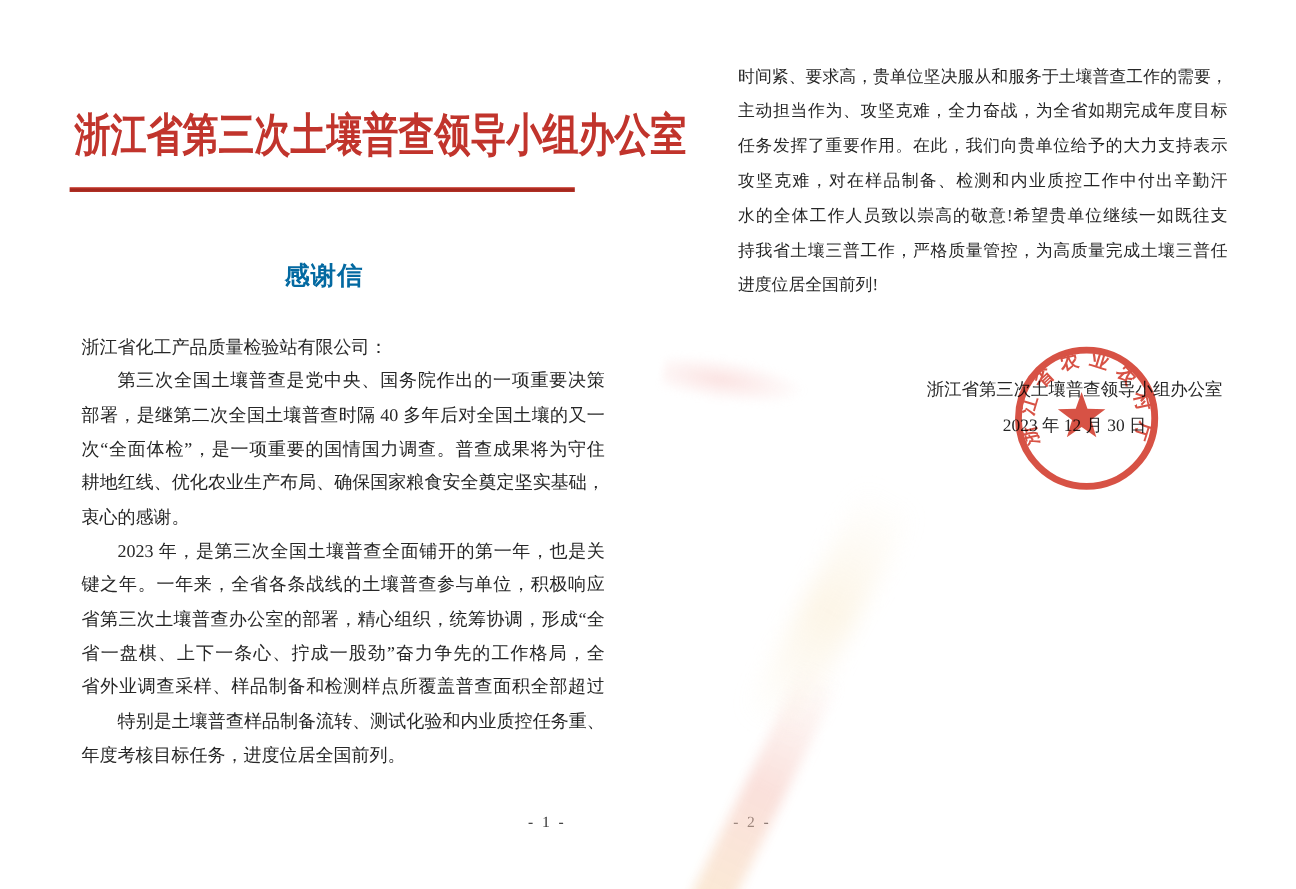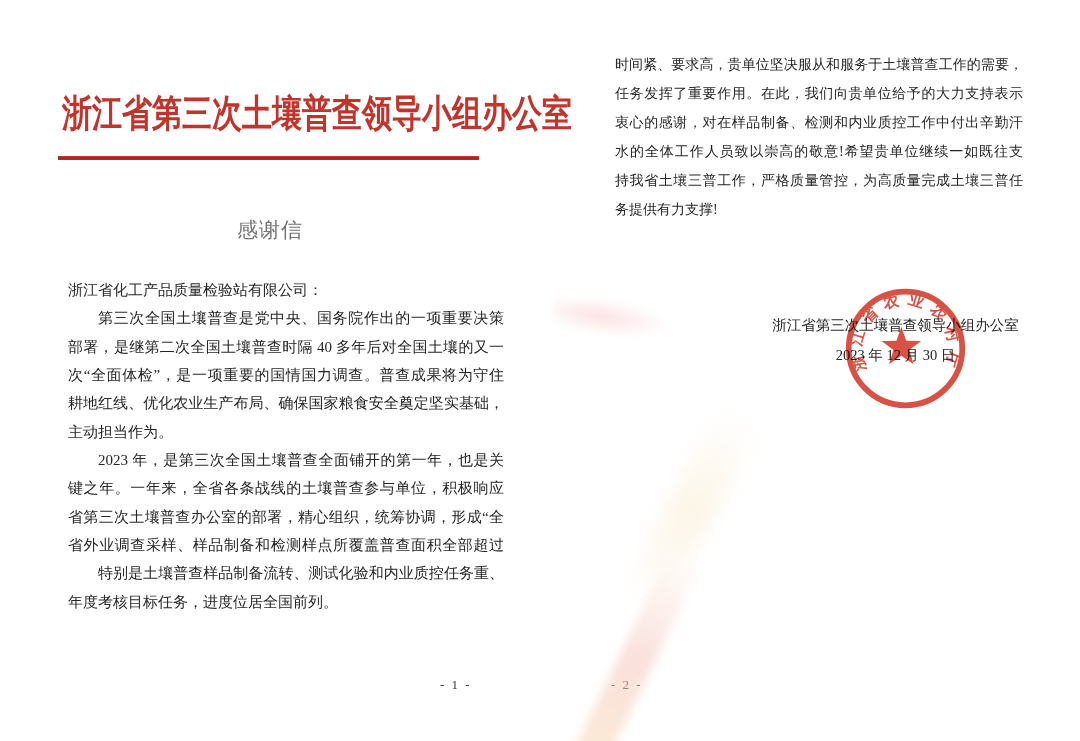--- a/index.html
+++ b/index.html
@@ -18,21 +18,21 @@
     white-space:nowrap;
     transform:scaleY(1.25);transform-origin:left top;
     letter-spacing:0;
   }
   #red-rule{
     position:absolute;left:58px;top:156px;width:421px;height:4px;
     background:linear-gradient(to bottom,#c8392c 0%,#9e241b 55%,#b53227 100%);
   }
   #letter-title{
     position:absolute;left:237px;top:216px;
-    font-size:21px;font-weight:400;color:#737373;
+    font-size:21px;font-weight:700;color:#0369a1;
     letter-spacing:1px;white-space:nowrap;
   }
   #body1{
     position:absolute;left:68px;top:276px;width:436px;
     font-size:15px;line-height:28.35px;
   }
   #body2{
     position:absolute;left:615px;top:50px;width:408px;
     font-size:14px;line-height:29px;
   }
@@ -94,40 +94,42 @@
     <div id="letterhead" style="color: rgb(193, 52, 44);">浙江省第三次土壤普查领导小组办公室</div>
     <div id="red-rule"></div>
     <div id="letter-title">感谢信</div>
 
     <div id="body1">
       <div class="ln">浙江省化工产品质量检验站有限公司：</div>
       <div class="ln just ind">第三次全国土壤普查是党中央、国务院作出的一项重要决策</div>
       <div class="ln just">部署，是继第二次全国土壤普查时隔 40 多年后对全国土壤的又一</div>
       <div class="ln just">次“全面体检”，是一项重要的国情国力调查。普查成果将为守住</div>
       <div class="ln just">耕地红线、优化农业生产布局、确保国家粮食安全奠定坚实基础，</div>
-      <div class="ln">主动担当作为。</div>
+      <div class="ln">衷心的感谢。</div>
       <div class="ln just ind">2023 年，是第三次全国土壤普查全面铺开的第一年，也是关</div>
       <div class="ln just">键之年。一年来，全省各条战线的土壤普查参与单位，积极响应</div>
       <div class="ln just">省第三次土壤普查办公室的部署，精心组织，统筹协调，形成“全</div>
+      <div class="ln just">省一盘棋、上下一条心、拧成一股劲”奋力争先的工作格局，全</div>
       <div class="ln just">省外业调查采样、样品制备和检测样点所覆盖普查面积全部超过</div>
       <div class="ln just ind">特别是土壤普查样品制备流转、测试化验和内业质控任务重、</div>
       <div class="ln">年度考核目标任务，进度位居全国前列。</div>
     </div>
 
     <div id="pagenum1" class="pagenum">- 1 -</div>
   </div>
 
   <div>
     <div id="body2">
       <div class="ln just">时间紧、要求高，贵单位坚决服从和服务于土壤普查工作的需要，</div>
+      <div class="ln just">主动担当作为、攻坚克难，全力奋战，为全省如期完成年度目标</div>
       <div class="ln just">任务发挥了重要作用。在此，我们向贵单位给予的大力支持表示</div>
-      <div class="ln just">衷心的感谢，对在样品制备、检测和内业质控工作中付出辛勤汗</div>
+      <div class="ln just">攻坚克难，对在样品制备、检测和内业质控工作中付出辛勤汗</div>
       <div class="ln just">水的全体工作人员致以崇高的敬意!希望贵单位继续一如既往支</div>
       <div class="ln just">持我省土壤三普工作，严格质量管控，为高质量完成土壤三普任</div>
-      <div class="ln">务提供有力支撑!</div>
+      <div class="ln">进度位居全国前列!</div>
     </div>
 
     <div id="signature">
       <div>浙江省第三次土壤普查领导小组办公室</div>
       <div>2023 年 12 月 30 日</div>
     </div>
 
     <svg id="seal" viewBox="0 0 120 120" xmlns="http://www.w3.org/2000/svg">
       <circle cx="60" cy="60" r="54.5" fill="none" stroke-width="5.5" stroke="#d23a2b"></circle>
       <polygon points="56,39 60.7,52.5 75,52.8 63.6,61.5 67.8,75.2 56,67 44.2,75.2 48.4,61.5 37,52.8 51.3,52.5" fill="#d23a2b"></polygon>

